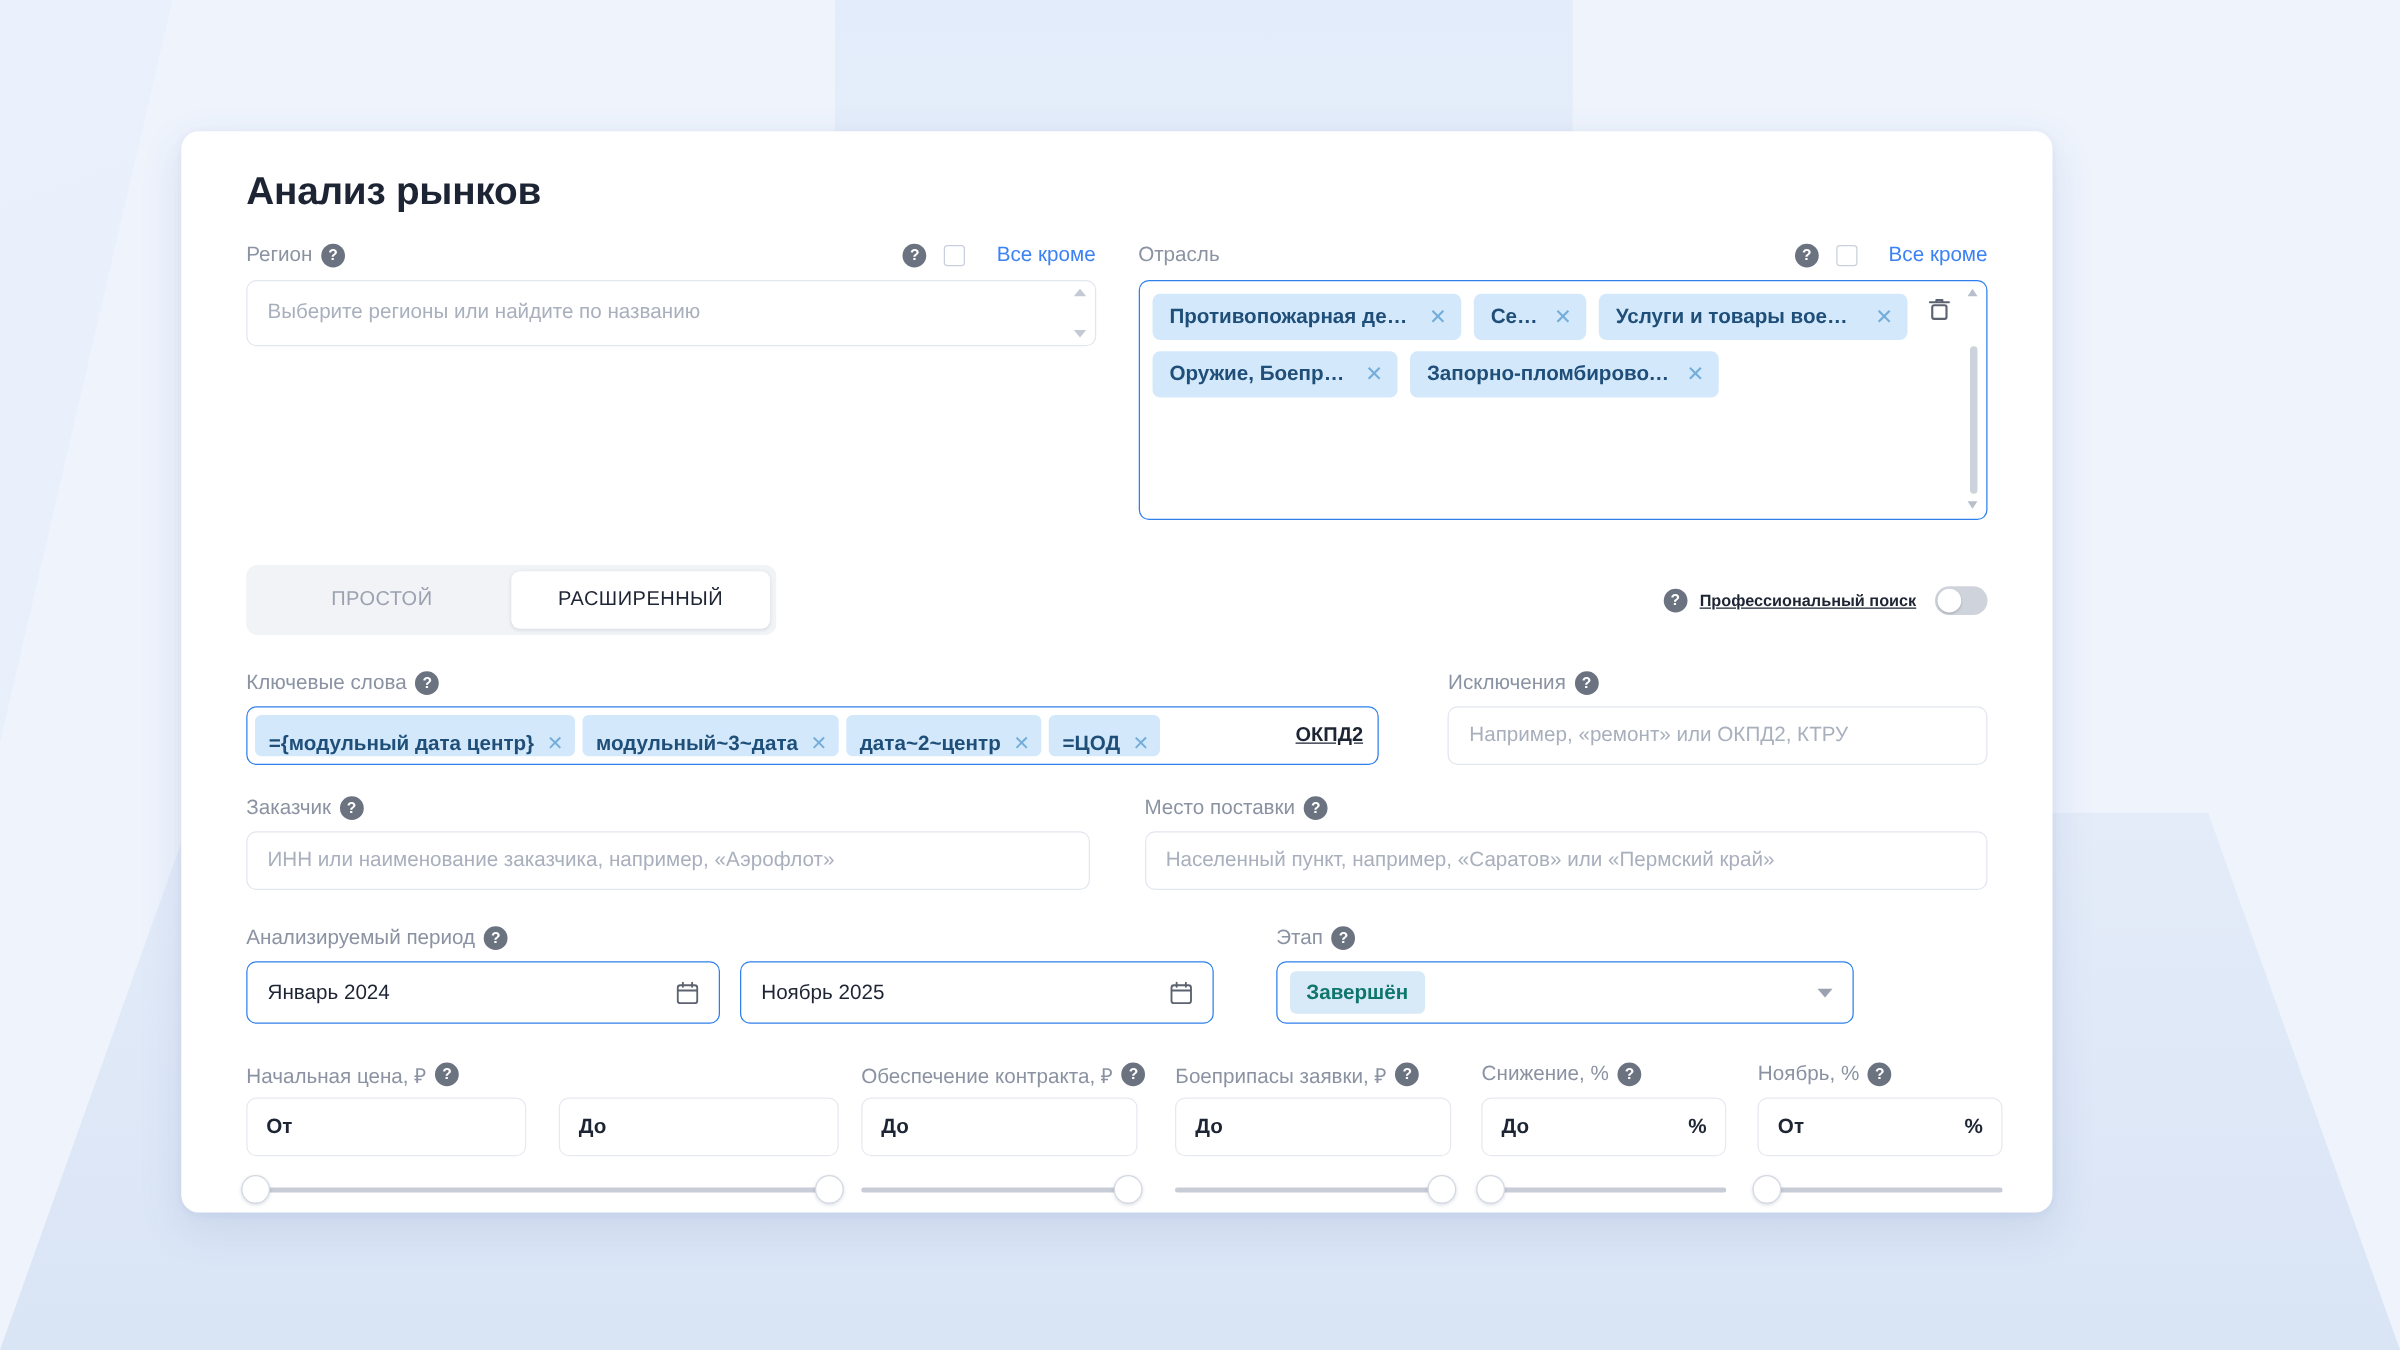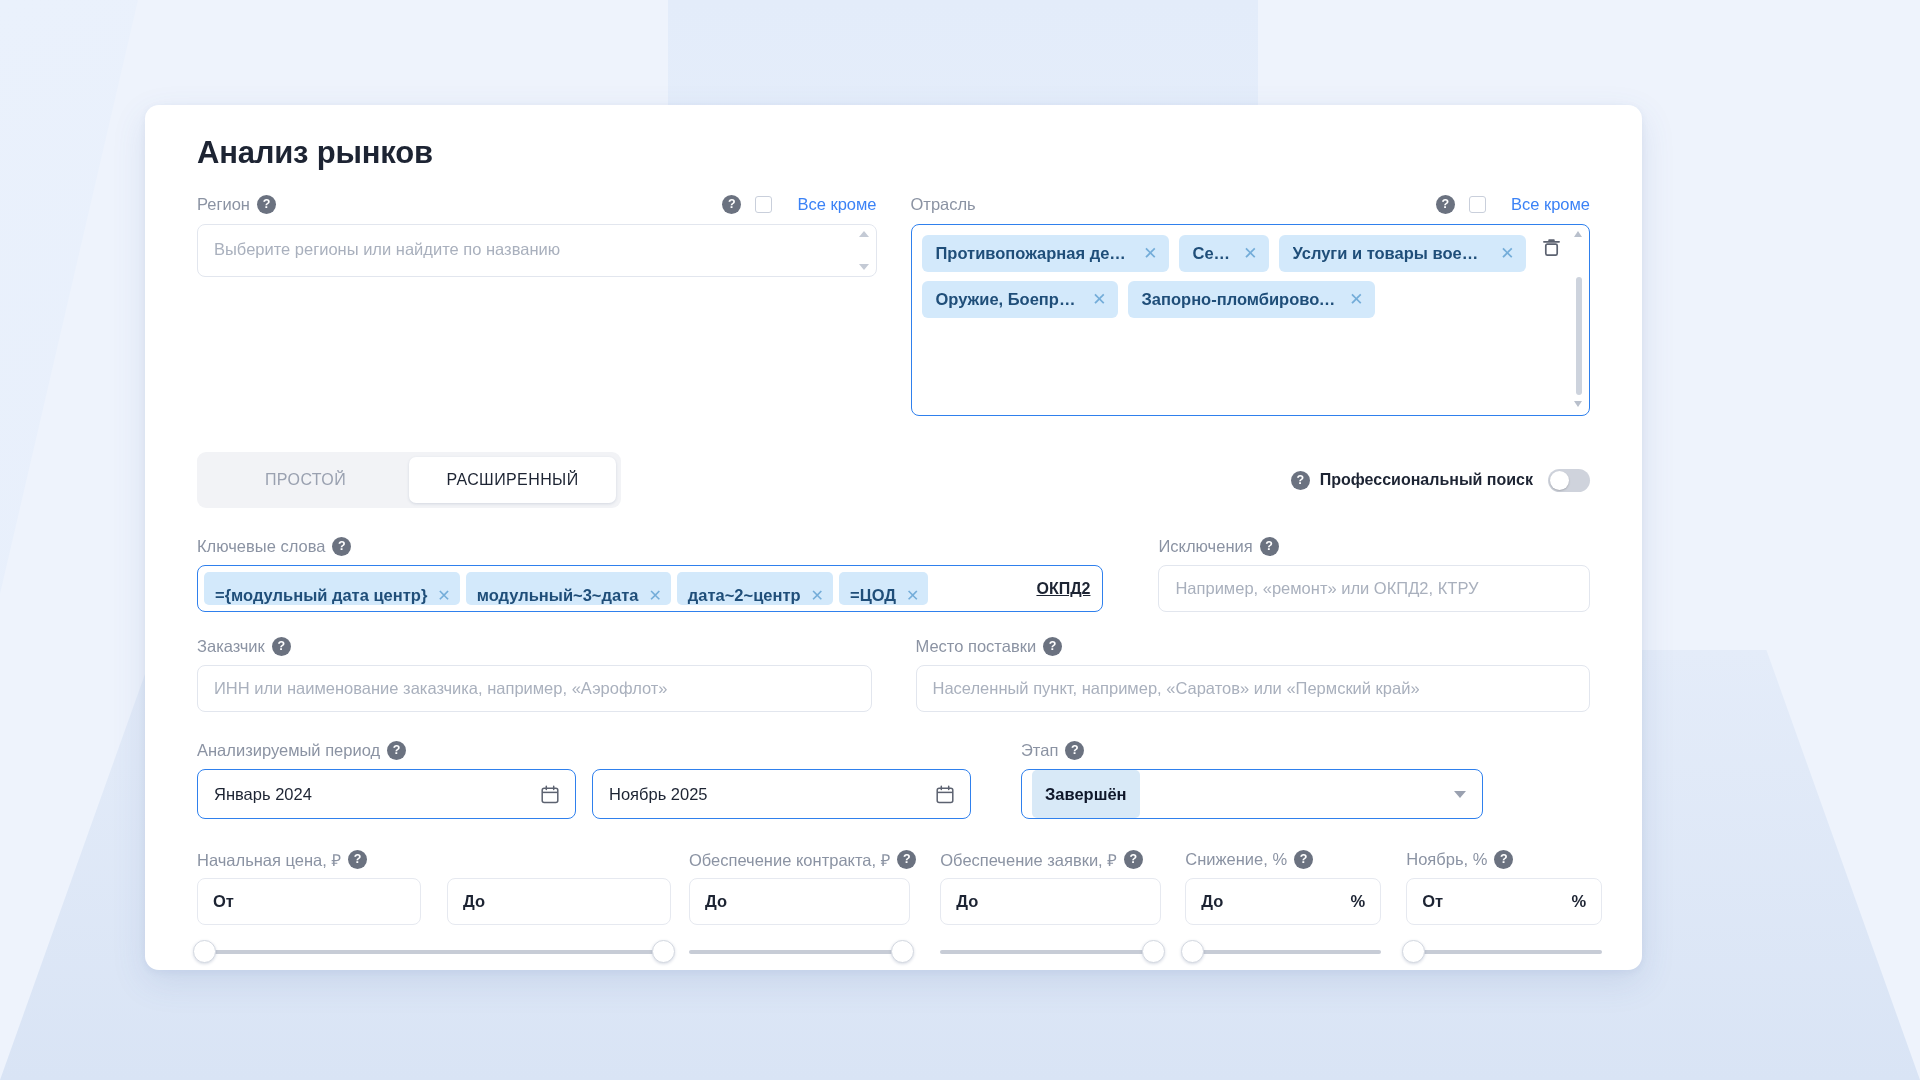--- a/index.html
+++ b/index.html
@@ -220,21 +220,21 @@
     border-radius: 7px;
     cursor: pointer;
   }
   .tab.active {
     background: #fff;
     color: #1d2433;
     box-shadow: 0 1px 3px rgba(40,60,110,.15);
   }
 
   .prof { display: flex; align-items: center; }
-  .prof .plabel { font-size: 16px; font-weight: bold; color: #1d2433; margin-left: 10px; }
+  .prof .plabel { font-size: 13px; font-weight: bold; color: #1d2433; margin-left: 10px; text-decoration: underline; }
   .toggle {
     margin-left: 15px;
     width: 42px; height: 23px;
     border-radius: 12px;
     background: #cfd3dc;
     position: relative;
     cursor: pointer;
   }
   .toggle .knob {
     position: absolute; left: 2px; top: 2px;
@@ -310,25 +310,25 @@
     margin-top: 7px;
     height: 50px;
     border: 1.8px solid #2f80ed;
     border-radius: 8px;
     background: #fff;
     display: flex; align-items: center;
     padding: 0 10px;
   }
   .stage-chip {
     background: #d8e9f7;
-    color: #0f172a;
+    color: #0f766e;
     font-size: 16.5px;
     font-weight: bold;
     border-radius: 5px;
-    height: 48px;
+    height: 34px;
     display: inline-flex; align-items: center;
     padding: 0 13px;
   }
   .caret {
     position: absolute; right: 16px; top: 21px;
     width: 0; height: 0;
     border-left: 6px solid transparent;
     border-right: 6px solid transparent;
     border-top: 7px solid #9aa1b0;
     cursor: pointer;
@@ -593,21 +593,21 @@
             <span>До</span>
           </div>
         </div>
         <div class="slider">
           <div class="track" style="width: 221px;"></div>
           <div class="knob2" style="left: 202px;"></div>
         </div>
       </div>
       <div class="pgroup" style="width: 245px; margin-left: 24px;">
         <div class="pg-head">
-          <span class="lbl">Обеспечение заявки, ₽</span>
+          <span class="lbl">Боеприпасы заявки, ₽</span>
           <span class="help">?</span>
         </div>
         <div class="pg-fields" style="gap: 0px;">
           <div class="pfield" style="width: 221px;">
             <span>До</span>
           </div>
         </div>
         <div class="slider">
           <div class="track" style="width: 221px;"></div>
           <div class="knob2" style="left: 202px;"></div>

